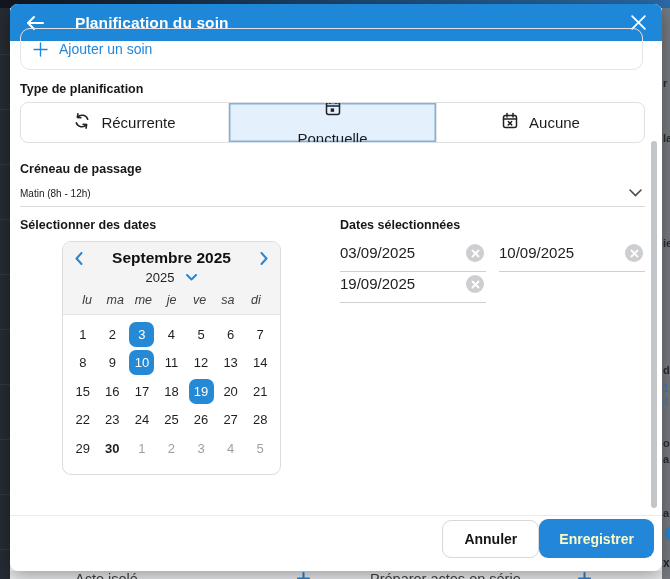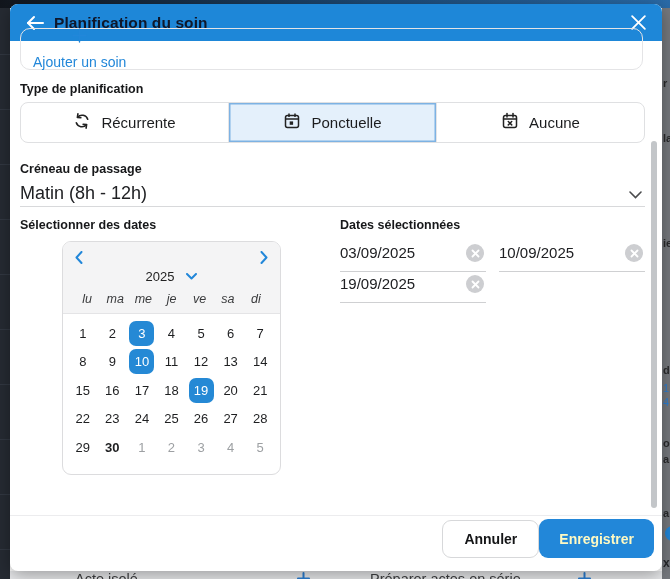--- a/index.html
+++ b/index.html
@@ -19,39 +19,39 @@
   .bg-bottom{position:absolute;left:10px;top:571px;width:652px;height:8px;background:#e9eaec;overflow:hidden;}
   .bg-bottom .btxt{position:absolute;top:0;font-size:14.5px;color:#3f4042;line-height:1.2;}
   .bg-bottom .bplus{position:absolute;top:0;}
 
   
   .modal{position:absolute;left:10px;top:4px;width:652px;height:567px;background:#fff;
          border-radius:8px;box-shadow:0 4px 18px rgba(0,0,0,.35);}
   .modal-header{position:absolute;left:0;top:0;right:0;height:37px;background:#1e87d8;
          border-radius:8px 8px 0 0;display:flex;align-items:center;padding:0 15px;box-sizing:border-box;}
   .back-btn{display:flex;align-items:center;cursor:pointer;}
-  .modal-title{margin-left:9px;font-size:15.5px;font-weight:700;color:#0f172a;letter-spacing:.1px;}
+  .modal-title{margin-left:30px;font-size:15.5px;font-weight:700;color:#ffffff;letter-spacing:.1px;}
   .close-btn{margin-left:auto;display:flex;align-items:center;cursor:pointer;}
 
   .add-box{position:absolute;left:10px;top:24px;width:623px;height:42px;border:1px solid #e4e4e6;
          border-radius:10px;display:flex;align-items:center;padding:0 12px;box-sizing:border-box;}
-  .add-link{display:flex;align-items:center;gap:11px;color:#2287d9;font-size:14px;cursor:pointer;flex-direction:column;}
+  .add-link{display:flex;align-items:center;gap:11px;color:#2287d9;font-size:14px;cursor:pointer;}
 
   .lbl{position:absolute;font-size:12.5px;font-weight:700;color:#17181a;}
 
   .segmented{position:absolute;left:10px;top:98px;width:625px;height:41px;display:flex;
          border:1px solid #dfe0e2;border-radius:8px;background:#fff;box-sizing:border-box;overflow:hidden;text-align:center;}
   .segment{flex:1;display:flex;align-items:center;justify-content:center;gap:10px;
          font-size:15px;color:#1b1c1e;cursor:pointer;}
   .segment + .segment{border-left:1px solid #e4e4e6;}
-  .segment.selected{background:#e4f0fb;box-shadow:inset 0 0 0 1.5px #7db2e3;}
+  .segment.selected{background:#e4f0fb;box-shadow:inset 0 0 0 1.5px #7db2e3;flex-direction:column;}
 
   .select-row{position:absolute;left:10px;top:176px;width:625px;height:27px;
          border-bottom:1px solid #d8d9db;display:flex;align-items:center;justify-content:space-between;
-         font-size:18px;color:#202124;cursor:pointer;box-sizing:border-box;padding-right:3px;}
+         font-size:10px;color:#202124;cursor:pointer;box-sizing:border-box;padding-right:3px;}
 
   .calendar{position:absolute;left:52px;top:237px;width:219px;height:234px;border:1px solid #dcdcde;
          border-radius:9px;background:#fff;box-sizing:border-box;overflow:hidden;}
   .cal-head{background:#f4f4f5;border-bottom:1px solid #e4e4e6;padding:7px 10px 0;}
   .cal-nav{display:flex;align-items:center;justify-content:space-between;}
   .cal-nav .navbtn{display:flex;align-items:center;padding:2px;cursor:pointer;}
   .cal-title{font-size:15.5px;font-weight:700;color:#111;}
   .cal-year{display:flex;align-items:center;justify-content:center;gap:12px;font-size:13px;color:#222;
          margin-top:3px;cursor:pointer;}
   .cal-weekdays{display:grid;grid-template-columns:repeat(7,1fr);margin-top:4px;padding:4px 0 7px;font-style:italic;}
@@ -200,20 +200,21 @@
     <span class="lbl" style="left:330px;top:214px">Dates sélectionnées</span>
 
     <div class="calendar">
       <div class="cal-head">
         <div class="cal-nav">
           <span class="navbtn">
             <svg width="8" height="13" viewBox="0 0 8 13" fill="none" stroke="#2287d9" stroke-width="2" stroke-linecap="round" stroke-linejoin="round">
               <polyline points="6.5,1 1.5,6.5 6.5,12"></polyline>
               </svg>
           </span>
+          <span class="cal-title">Septembre 2025</span>
           <span class="navbtn">
             <svg width="8" height="13" viewBox="0 0 8 13" fill="none" stroke="#2287d9" stroke-width="2" stroke-linecap="round" stroke-linejoin="round">
               <polyline points="1.5,1 6.5,6.5 1.5,12"></polyline>
               </svg>
           </span>
         </div>
         <div class="cal-year">
           <span>2025</span>
           <svg width="11" height="7" viewBox="0 0 11 7" fill="none" stroke="#2287d9" stroke-width="2" stroke-linecap="round" stroke-linejoin="round">
             <polyline points="1,1 5.5,5.5 10,1"></polyline>

